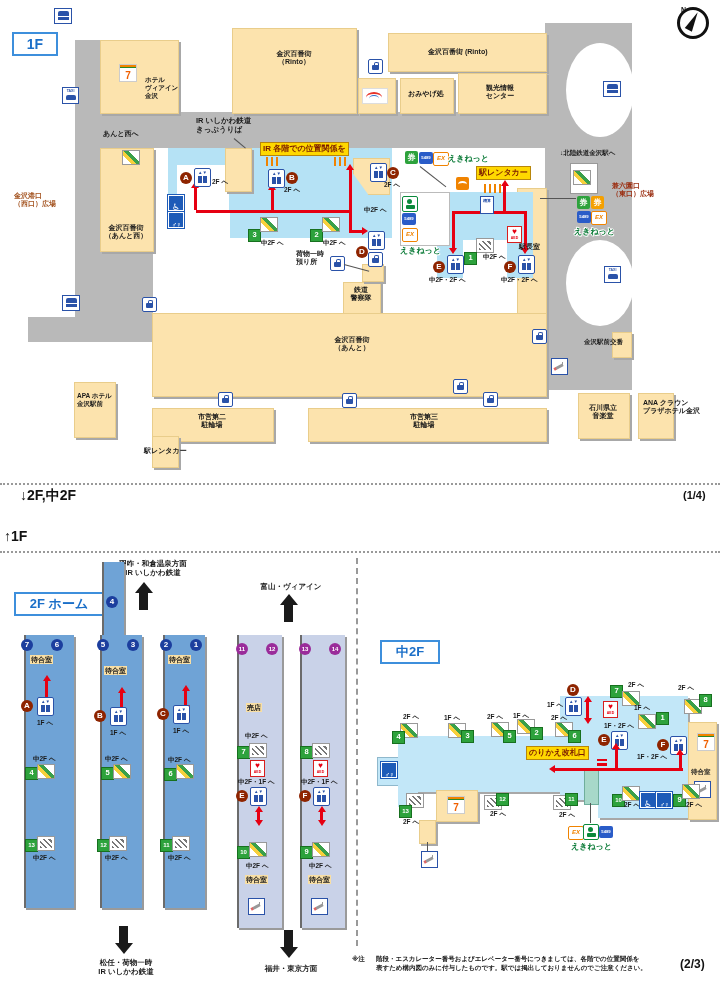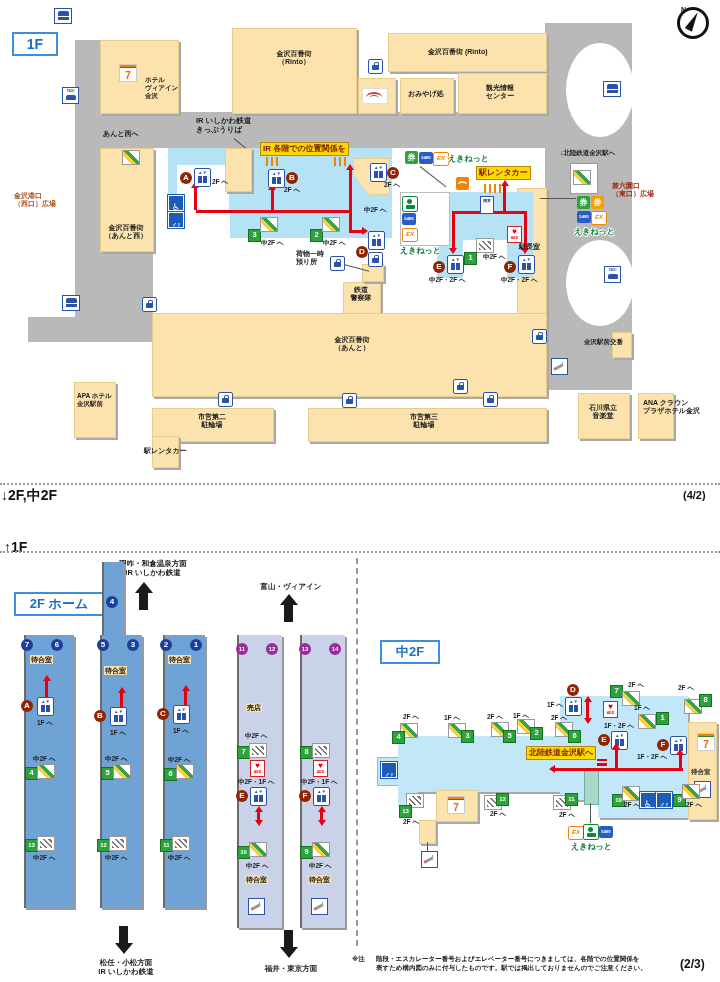--- a/index.html
+++ b/index.html
@@ -281,23 +281,23 @@
 駐輪場</div>
   <div class="t" style="left:144px;top:447px;white-space:nowrap">駅レンタカー</div>
   <div class="t c" style="left:398px;top:413px;width:52px">市営第三
 駐輪場</div>
   <div class="t c" style="left:585px;top:404px;width:36px">石川県立
 音楽堂</div>
   <div class="t" style="left:643px;top:399px;white-space:pre">ANA クラウン
 プラザホテル金沢</div>
 
   <div class="dot" style="top:483px"></div>
-  <div class="h1" style="left:1px;top:487px">↓2F,中2F</div>
-  <div class="pg" style="left:683px;top:489px;font-size:11px">(4/2)</div>
-  <div class="h1" style="left:4px;top:539px">↑1F</div>
+  <div class="h1" style="left:20px;top:487px">↓2F,中2F</div>
+  <div class="pg" style="left:683px;top:489px;font-size:11px">(1/4)</div>
+  <div class="h1" style="left:4px;top:528px">↑1F</div>
   <div class="dot" style="top:551px"></div>
 
   <div class="fbox" style="left:14px;top:592px;width:86px;height:20px;font-size:13px;line-height:20px">2F ホーム</div>
   <div class="t c" style="left:108px;top:559px;width:90px;font-size:7.5px">羽咋・和倉温泉方面
 IR いしかわ鉄道</div>
   <div class="bau" style="left:139px;top:592px;height:18px"></div>
   <div class="t c" style="left:252px;top:582px;width:78px;font-size:7.5px">富山・ヴィアイン</div>
   <div class="bau" style="left:284px;top:604px;height:18px"></div>
   <div class="dashv" style="left:356px;top:558px;height:388px"></div>
 
@@ -381,21 +381,21 @@
   <div class="stairs" style="left:37px;top:836px"></div>
   <div class="t s" style="left:33px;top:854px">中2F へ</div>
   <div class="gsq w2" style="left:97px;top:839px">12</div>
   <div class="stairs" style="left:109px;top:836px"></div>
   <div class="t s" style="left:105px;top:854px">中2F へ</div>
   <div class="gsq w2" style="left:160px;top:839px">11</div>
   <div class="stairs" style="left:172px;top:836px"></div>
   <div class="t s" style="left:168px;top:854px">中2F へ</div>
 
   <div class="bad" style="left:119px;top:926px;height:18px"></div>
-  <div class="t c" style="left:88px;top:958px;width:76px;font-size:7.5px">松任・小松方面
+  <div class="t c" style="left:88px;top:958px;width:76px;font-size:7.5px">松任・荷物一時
 IR いしかわ鉄道</div>
   <div class="bad" style="left:284px;top:930px;height:18px"></div>
   <div class="t c" style="left:252px;top:964px;width:78px;font-size:7.5px">福井・東京方面</div>
 
   <div class="fbox" style="left:380px;top:640px;width:56px;height:20px;font-size:13px;line-height:20px">中2F</div>
   <div class="blu2" style="left:377px;top:757px;width:22px;height:27px;border:1px solid #8fb8cc"></div>
   <div class="blu2" style="left:398px;top:736px;width:200px;height:56px;box-shadow:2px 2px 0 #a8a8a8"></div>
   <div class="blu2" style="left:560px;top:696px;width:128px;height:104px;box-shadow:2px 2px 0 #a8a8a8"></div>
   <div class="blu2" style="left:598px;top:792px;width:117px;height:26px;box-shadow:2px 2px 0 #a8a8a8"></div>
   <div class="bld" style="left:688px;top:722px;width:27px;height:96px"></div>
@@ -435,21 +435,21 @@
   <div class="gsq" style="left:656px;top:712px">1</div>
   <div class="t s" style="left:678px;top:684px">2F へ</div>
   <div class="esc" style="left:684px;top:699px"></div>
   <div class="gsq" style="left:699px;top:694px">8</div>
   <div class="t s" style="left:604px;top:722px">1F・2F へ</div>
   <div class="cir mar" style="left:598px;top:734px">E</div>
   <div class="elev" style="left:611px;top:731px"></div>
   <div class="cir mar" style="left:657px;top:739px">F</div>
   <div class="elev" style="left:670px;top:736px"></div>
   <div class="t s" style="left:637px;top:753px">1F・2F へ</div>
-  <div class="ybox" style="left:526px;top:746px;height:12px">北陸鉄道金沢駅へ</div>
+  <div class="ybox" style="left:526px;top:746px;height:12px">のりかえ改札口</div>
   <div class="rgate" style="left:597px;top:759px;width:10px;height:12px"></div>
 
   <div class="tri tl" style="left:549px;top:765px"></div>
   <div class="rl" style="left:555px;top:768px;width:128px;height:3px"></div>
   <div class="rl" style="left:615px;top:749px;width:3px;height:19px"></div>
   <div class="tri tu" style="left:612px;top:743px"></div>
   <div class="rl" style="left:679px;top:755px;width:3px;height:13px"></div>
   <div class="tri tu" style="left:676px;top:749px"></div>
   <div class="seven" style="left:697px;top:733px"><span class="sv">7</span></div>
   <div class="t s" style="left:691px;top:768px">待合室</div>

